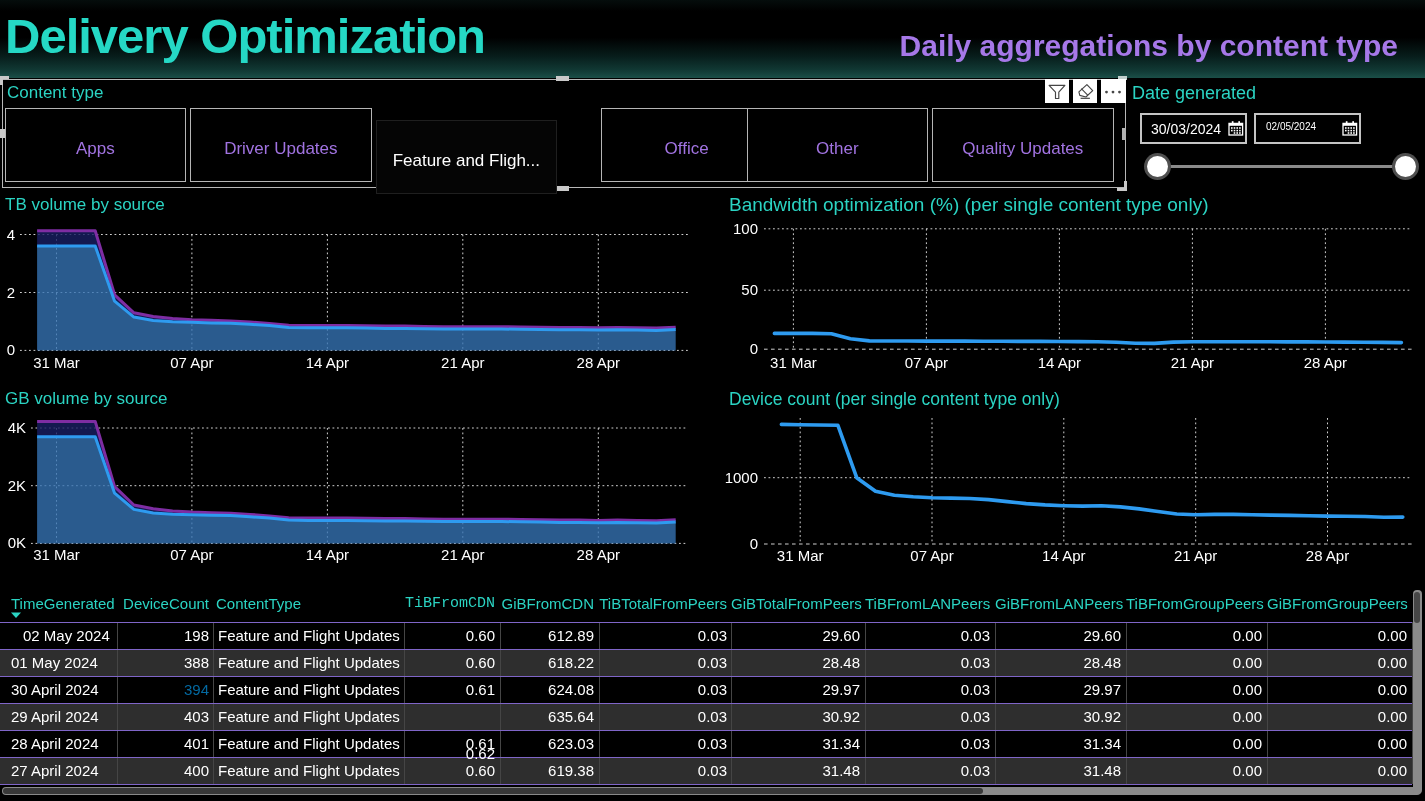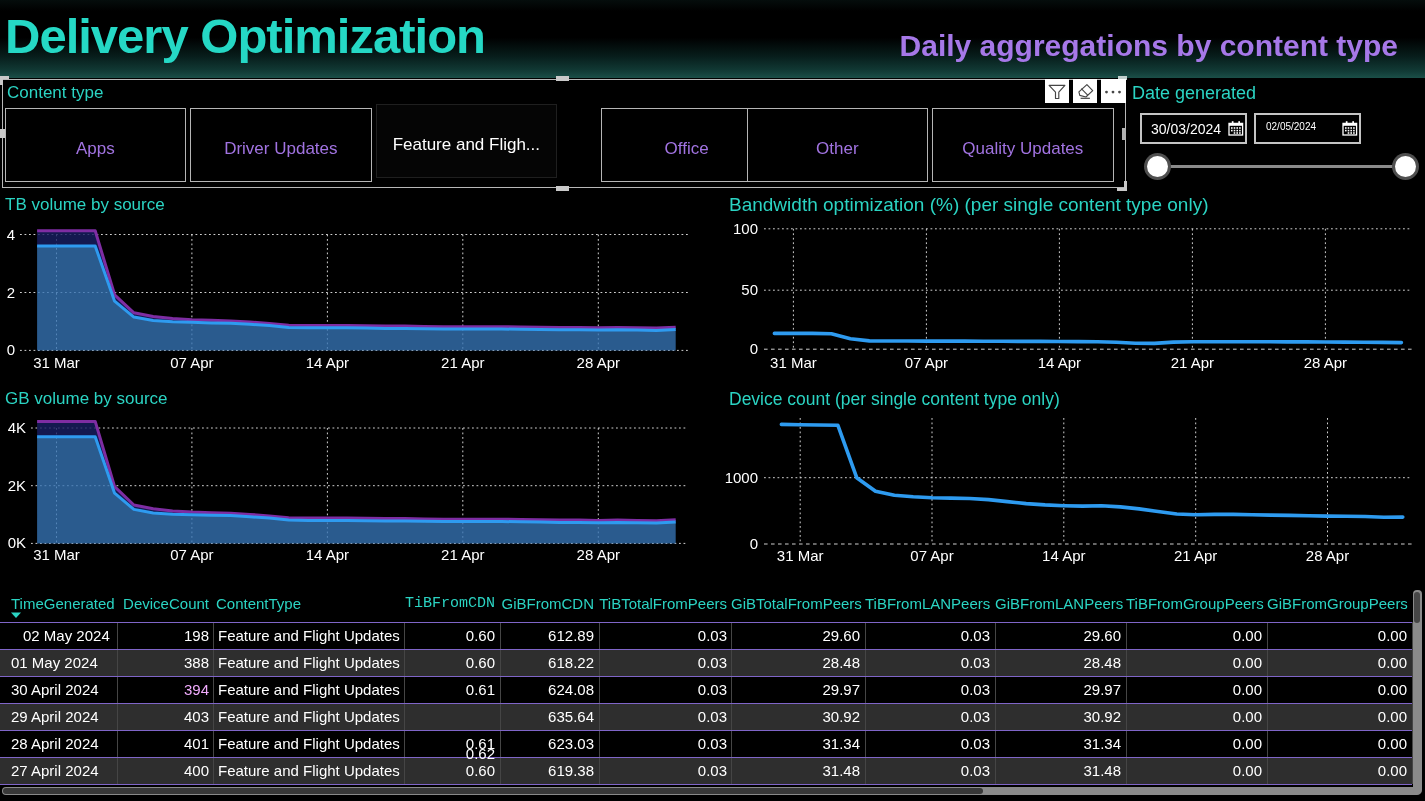--- a/index.html
+++ b/index.html
@@ -23,21 +23,21 @@
 <div class="abs" style="left:1117.5px;top:76px;width:9px;height:4px;background:#c2cfcd;"></div>
 <div class="abs" style="left:0px;top:76px;width:9px;height:3px;background:#c9c9c9;"></div>
 <div class="abs" style="left:0px;top:76px;width:3px;height:9px;background:#c9c9c9;"></div>
 <div class="abs" style="left:1117px;top:187.5px;width:10px;height:3px;background:#c9c9c9;"></div>
 <div class="abs" style="left:1124px;top:181px;width:3px;height:10px;background:#c9c9c9;"></div>
 
 <div class="abs teal" style="left:7px;top:82.5px;font-size:17px;">Content type</div>
 
 <div class="abs" style="left:4.6px;top:108px;width:181.5px;height:73.5px;background:#000;border:1px solid #b5b5b5;color:#a173e1;display:flex;align-items:center;justify-content:center;padding-top:8px;font-size:17px;">Apps</div>
 <div class="abs" style="left:190.1px;top:108px;width:181.5px;height:73.5px;background:#000;border:1px solid #b5b5b5;color:#a173e1;display:flex;align-items:center;justify-content:center;padding-top:8px;font-size:17px;">Driver Updates</div>
-<div class="abs" style="left:375.6px;top:104px;width:181.5px;height:73.5px;background:#050505;border:1px solid #1f1f1f;color:#fff;display:flex;align-items:center;justify-content:center;padding-top:8px;font-size:17px;">Feature and Fligh...</div>
+<div class="abs" style="left:375.6px;top:120px;width:181.5px;height:73.5px;background:#050505;border:1px solid #1f1f1f;color:#fff;display:flex;align-items:center;justify-content:center;padding-top:8px;font-size:17px;">Feature and Fligh...</div>
 <div class="abs" style="left:561.1px;top:108px;width:171px;height:73.5px;background:#000;border:1px solid #b5b5b5;color:#a173e1;display:flex;align-items:center;justify-content:center;padding-top:8px;font-size:17px;margin-left:40px;">Office</div>
 <div class="abs" style="left:746.6px;top:108px;width:181.5px;height:73.5px;background:#000;border:1px solid #b5b5b5;color:#a173e1;display:flex;align-items:center;justify-content:center;padding-top:8px;font-size:17px;">Other</div>
 <div class="abs" style="left:932.1px;top:108px;width:181.5px;height:73.5px;background:#000;border:1px solid #b5b5b5;color:#a173e1;display:flex;align-items:center;justify-content:center;padding-top:8px;font-size:17px;">Quality Updates</div>
 
 <div class="abs" style="left:1122px;top:128px;width:3.8px;height:12px;background:#b2b2b2;"></div>
 
 <div class="abs" style="left:1044.5px;top:79px;width:24.5px;height:24px;background:#fff;"></div>
 <div class="abs" style="left:1072.5px;top:79px;width:24.5px;height:24px;background:#fff;"></div>
 <div class="abs" style="left:1100.5px;top:79px;width:25px;height:24px;background:#fff;"></div>
 <svg class="abs" style="left:1044.5px;top:79px;" width="81" height="24" viewBox="0 0 81 24">
@@ -261,21 +261,21 @@
 <div class="abs" style="left:218px;top:654.4px;font-size:15px;color:#fff;">Feature and Flight Updates</div>
 <div class="abs" style="left:404px;top:654.4px;width:91px;text-align:right;font-size:15px;color:#fff;">0.60</div>
 <div class="abs" style="left:500px;top:654.4px;width:94px;text-align:right;font-size:15px;color:#fff;">618.22</div>
 <div class="abs" style="left:599px;top:654.4px;width:128px;text-align:right;font-size:15px;color:#fff;">0.03</div>
 <div class="abs" style="left:731px;top:654.4px;width:129px;text-align:right;font-size:15px;color:#fff;">28.48</div>
 <div class="abs" style="left:865px;top:654.4px;width:125px;text-align:right;font-size:15px;color:#fff;">0.03</div>
 <div class="abs" style="left:995px;top:654.4px;width:126px;text-align:right;font-size:15px;color:#fff;">28.48</div>
 <div class="abs" style="left:1126px;top:654.4px;width:136px;text-align:right;font-size:15px;color:#fff;">0.00</div>
 <div class="abs" style="left:1267px;top:654.4px;width:140px;text-align:right;font-size:15px;color:#fff;">0.00</div>
 <div class="abs" style="left:11px;top:681.4px;font-size:15px;color:#fff;">30 April 2024</div>
-<div class="abs" style="left:117px;top:681.4px;width:92px;text-align:right;font-size:15px;color:#f0abfc;">394</div>
+<div class="abs" style="left:117px;top:681.4px;width:92px;text-align:right;font-size:15px;color:#0369a1;">394</div>
 <div class="abs" style="left:218px;top:681.4px;font-size:15px;color:#fff;">Feature and Flight Updates</div>
 <div class="abs" style="left:404px;top:681.4px;width:91px;text-align:right;font-size:15px;color:#fff;">0.61</div>
 <div class="abs" style="left:500px;top:681.4px;width:94px;text-align:right;font-size:15px;color:#fff;">624.08</div>
 <div class="abs" style="left:599px;top:681.4px;width:128px;text-align:right;font-size:15px;color:#fff;">0.03</div>
 <div class="abs" style="left:731px;top:681.4px;width:129px;text-align:right;font-size:15px;color:#fff;">29.97</div>
 <div class="abs" style="left:865px;top:681.4px;width:125px;text-align:right;font-size:15px;color:#fff;">0.03</div>
 <div class="abs" style="left:995px;top:681.4px;width:126px;text-align:right;font-size:15px;color:#fff;">29.97</div>
 <div class="abs" style="left:1126px;top:681.4px;width:136px;text-align:right;font-size:15px;color:#fff;">0.00</div>
 <div class="abs" style="left:1267px;top:681.4px;width:140px;text-align:right;font-size:15px;color:#fff;">0.00</div>
 <div class="abs" style="left:11px;top:708.4px;font-size:15px;color:#fff;">29 April 2024</div>

